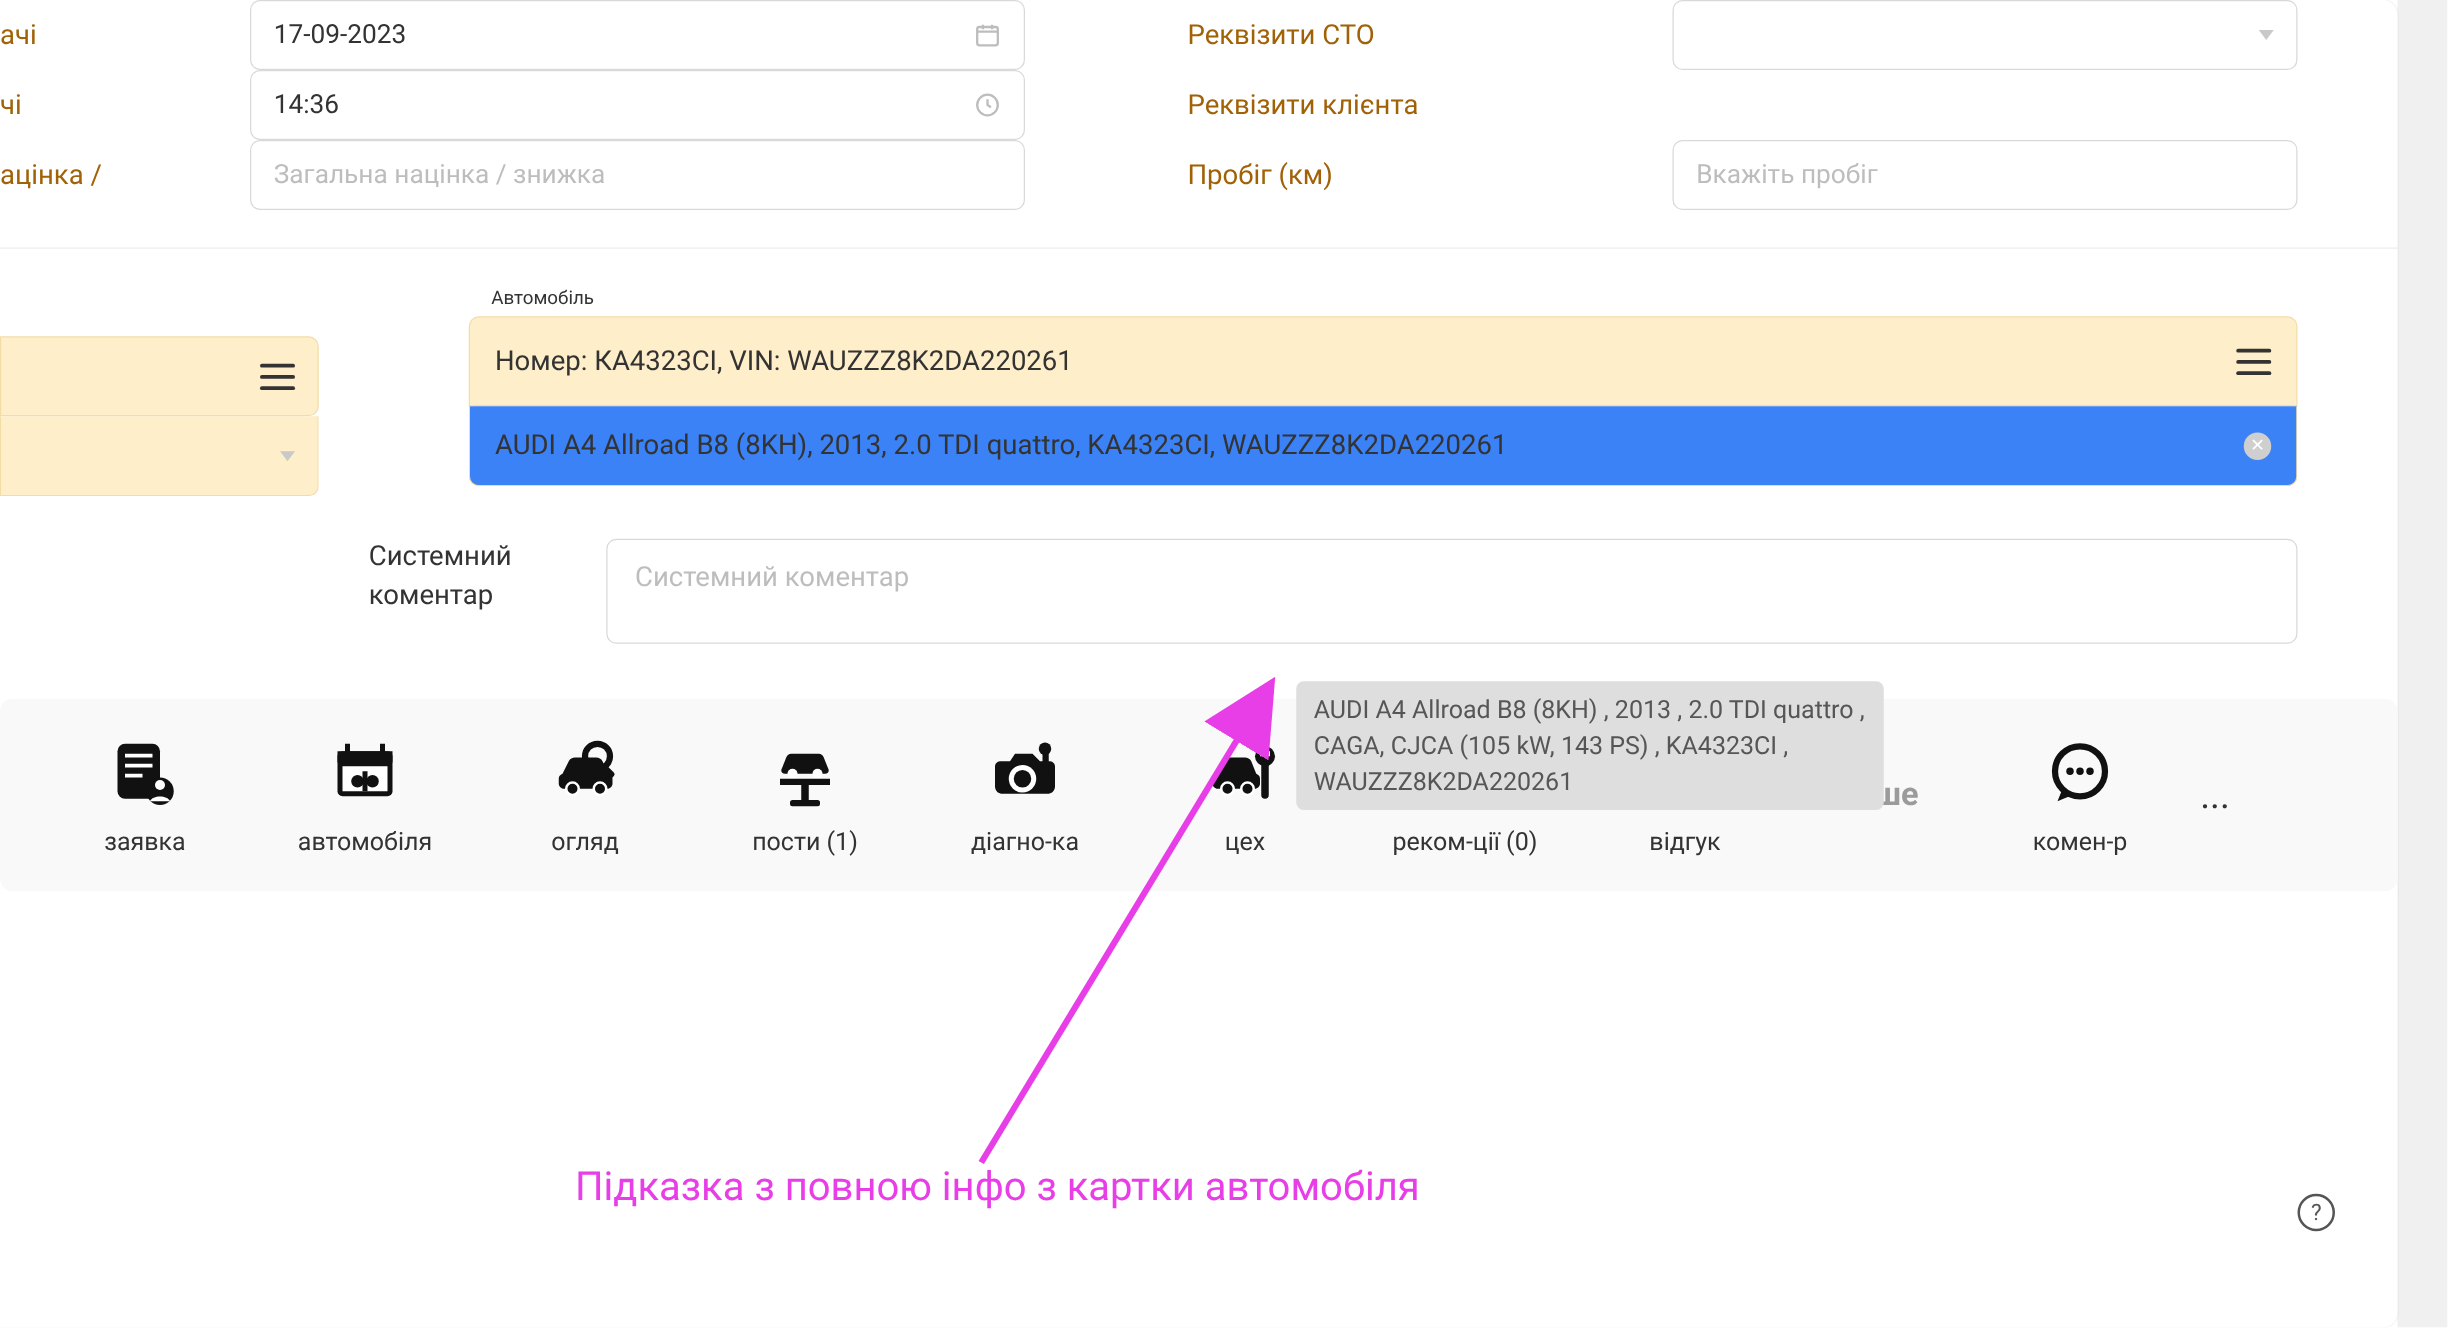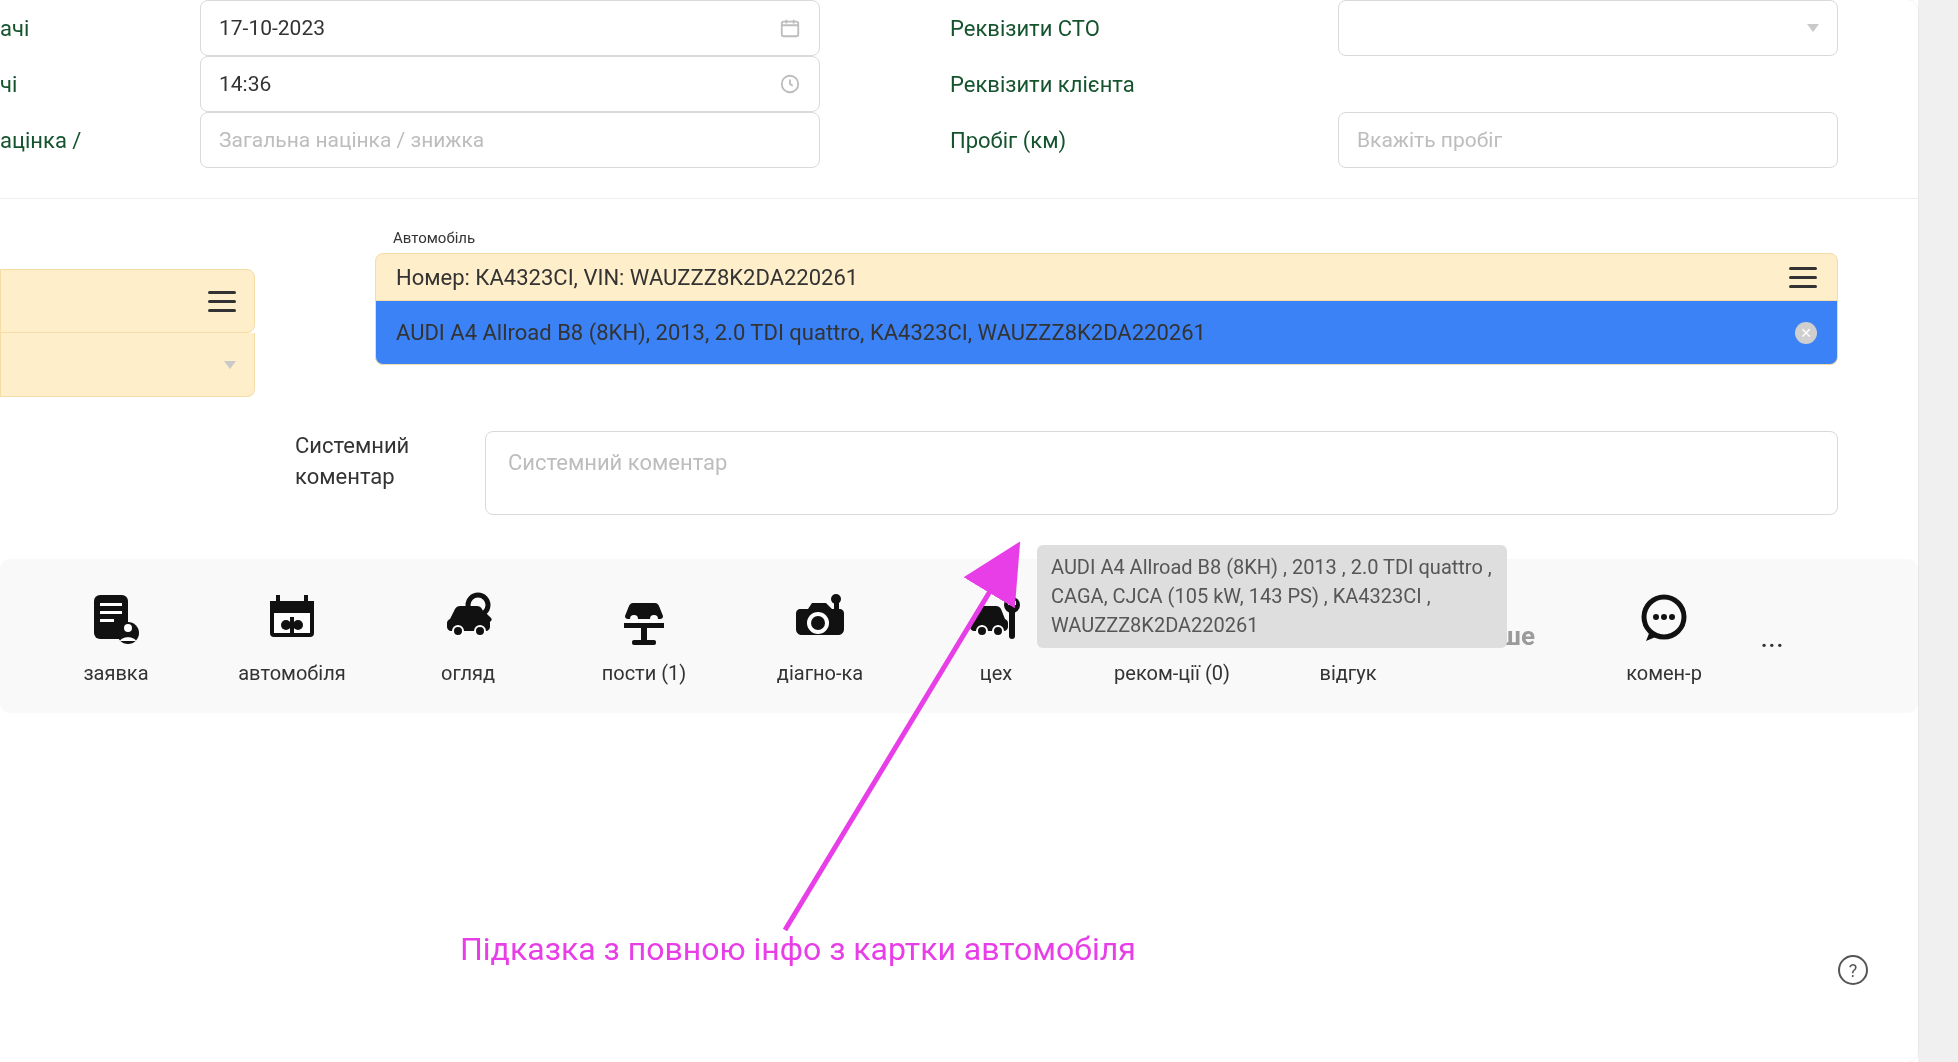--- a/index.html
+++ b/index.html
@@ -23,21 +23,21 @@
 
   
   .form-grid {
     display: grid;
     grid-template-columns: 200px 620px 1fr 580px;
     column-gap: 0;
     padding: 0 0 30px 0;
     align-items: center;
   }
   .form-label {
-    color: #14532d;
+    color: #a16207;
     font-size: 22px;
     padding: 10px 0;
     white-space: nowrap;
     overflow: hidden;
   }
   .form-label.rt { padding-left: 130px; grid-column: 3; white-space: nowrap;}
   .form-label.lt { grid-column: 1; padding-left: 0;}
   .cell-left { grid-column: 2; }
   .cell-right { grid-column: 4; padding-right: 80px;}
   .row1 { grid-row:1; }
@@ -98,21 +98,21 @@
     cursor:pointer;
   }
   .hamb span { width:28px; height:3px; background:#333; border-radius:2px;}
   .veh-title {
     font-size:15px;
     color:#333;
     margin-bottom:6px;
     padding-left: 18px;
   }
   .veh-row {
-    height:48px;
+    height:72px;
     background:#feeec9;
     border:1px solid #f3dca6;
     border-top-left-radius:8px;
     border-top-right-radius:8px;
     display:flex; align-items:center; justify-content:space-between;
     padding:0 20px;
     font-size:22px;
   }
   .veh-sel {
     height:64px;
@@ -249,21 +249,21 @@
 
 <div class="right-margin"></div>
 
 <div class="main-panel">
 
   <div class="form-grid">
 
     <div class="form-label lt row1">ачі</div>
     <div class="cell-left row1">
       <div class="input">
-        <span>17-10-2023</span>
+        <span>17-09-2023</span>
         <span class="suffix-icon">
           <svg width="22" height="22" viewBox="0 0 24 24" fill="none" stroke="#bdbdbd" stroke-width="2">
               <rect x="3" y="5" width="18" height="16" rx="2"></rect>
               <path d="M3 9h18M8 3v4M16 3v4"></path>
             </svg>
         </span>
       </div>
     </div>
     <div class="form-label rt row1">Реквізити СТО</div>
     <div class="cell-right row1">

